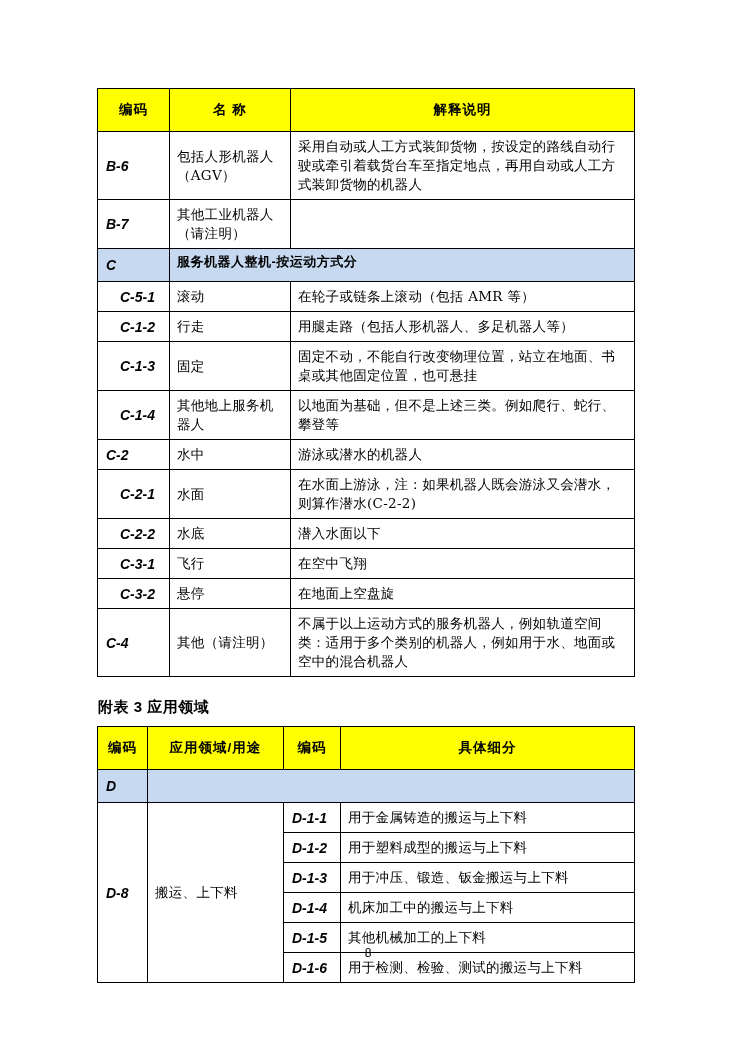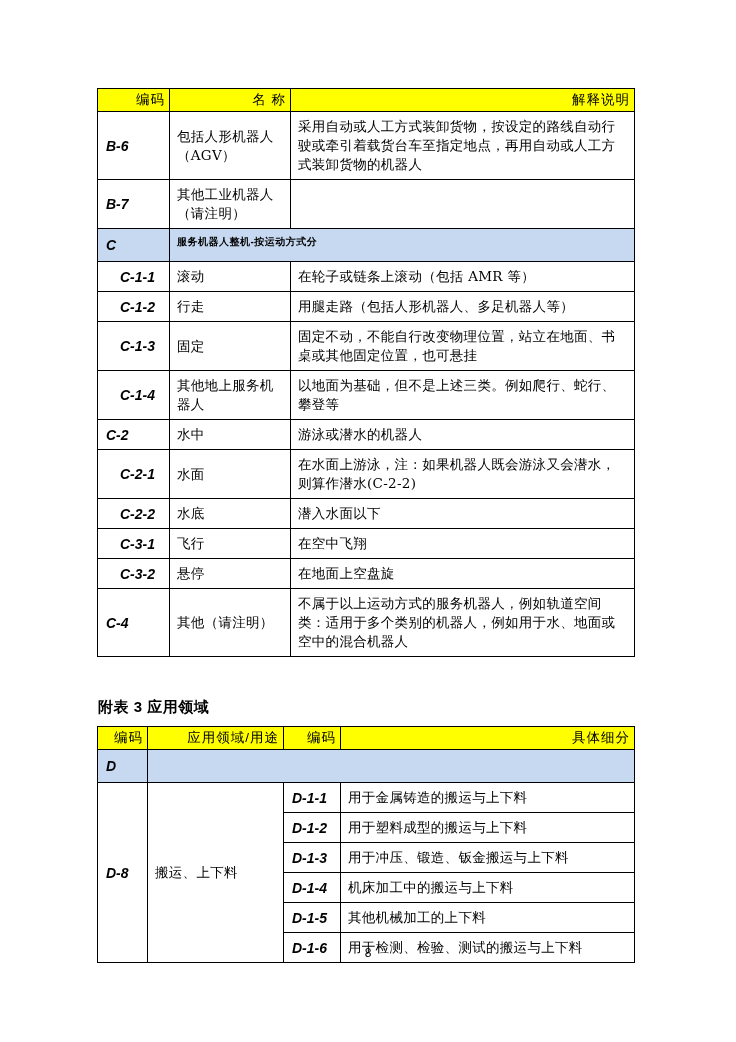--- a/index.html
+++ b/index.html
@@ -10,24 +10,24 @@
     font-family:"Liberation Sans",sans-serif;
     color:#000000;
     overflow:hidden;
   }
   .content{position:absolute;left:97px;top:88px;width:537px;}
   table{border-collapse:collapse;table-layout:fixed;width:537px;}
   td,th{border:1px solid #000000;vertical-align:middle;overflow:hidden;}
   
   th{
     background:#ffff00;
-    font-weight:normal;
+    font-weight:bold;
     font-size:13.5px;
-    text-align:right;
-    padding:2px 4px;
+    text-align:center;
+    padding:12px 4px;
     letter-spacing:1px;
     font-family:"Liberation Sans",sans-serif;
   }
   
   td.code{
     font-weight:bold;
     font-size:14px;
     font-family:"Liberation Sans",sans-serif;
     padding:5px 4px 5px 8px;
     letter-spacing:0;
@@ -41,31 +41,31 @@
     font-size:13.5px;
     line-height:19px;
     letter-spacing:0.3px;
     padding:5px 5px 5px 7px;
     word-break:break-all;
   }
   tr.section td{background:#c7d9f1;}
   tr.section td.sec-title{
     font-family:Liberation Sans, sans-serif;
     font-weight:bold;
-    font-size:10px;
+    font-size:13px;
     letter-spacing:0.5px;
     padding:1px 5px 8px 7px;
   }
   tr.section td.code{padding-top:8px;padding-bottom:8px;}
   .heading{
     font-family:"Liberation Sans",sans-serif;
     font-weight:bold;
     font-size:15px;
     letter-spacing:0.5px;
-    margin:41px 0 9px 1px;
+    margin:21px 0 9px 1px;
   }
   .page-number{
     position:absolute;
     top:946px;left:0;width:736px;
     text-align:center;
     font-size:12px;
     font-family:"Liberation Sans",sans-serif;
   }
 </style>
 </head>
@@ -94,21 +94,21 @@
       <tr>
         <td class="code">B-7</td>
         <td class="name">其他工业机器人（请注明）</td>
         <td class="desc"></td>
       </tr>
       <tr class="section">
         <td class="code">C</td>
         <td class="sec-title" colspan="2">服务机器人整机-按运动方式分</td>
       </tr>
       <tr>
-        <td class="code sub">C-1-1</td>
+        <td class="code sub">C-5-1</td>
         <td class="name">滚动</td>
         <td class="desc">在轮子或链条上滚动（包括 AMR 等）</td>
       </tr>
       <tr>
         <td class="code sub">C-1-2</td>
         <td class="name">行走</td>
         <td class="desc">用腿走路（包括人形机器人、多足机器人等）</td>
       </tr>
       <tr>
         <td class="code sub">C-1-3</td>

